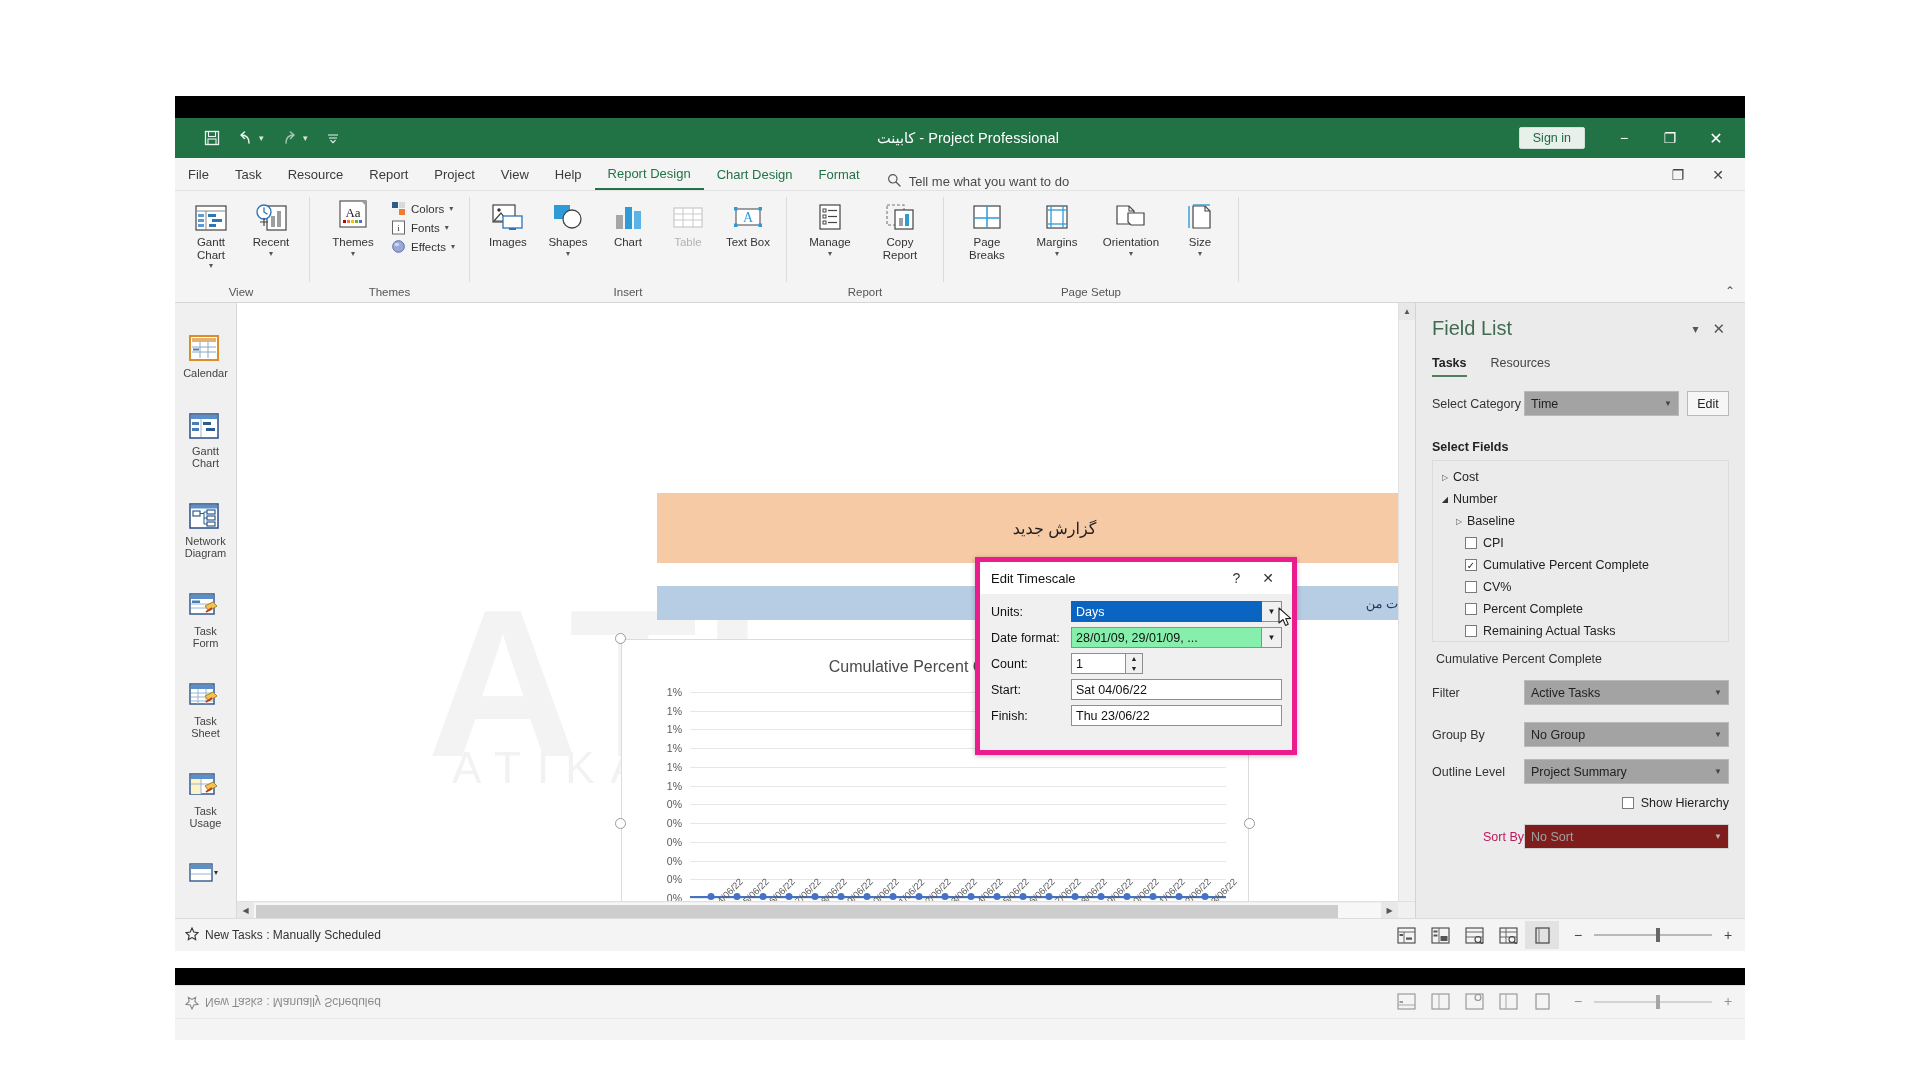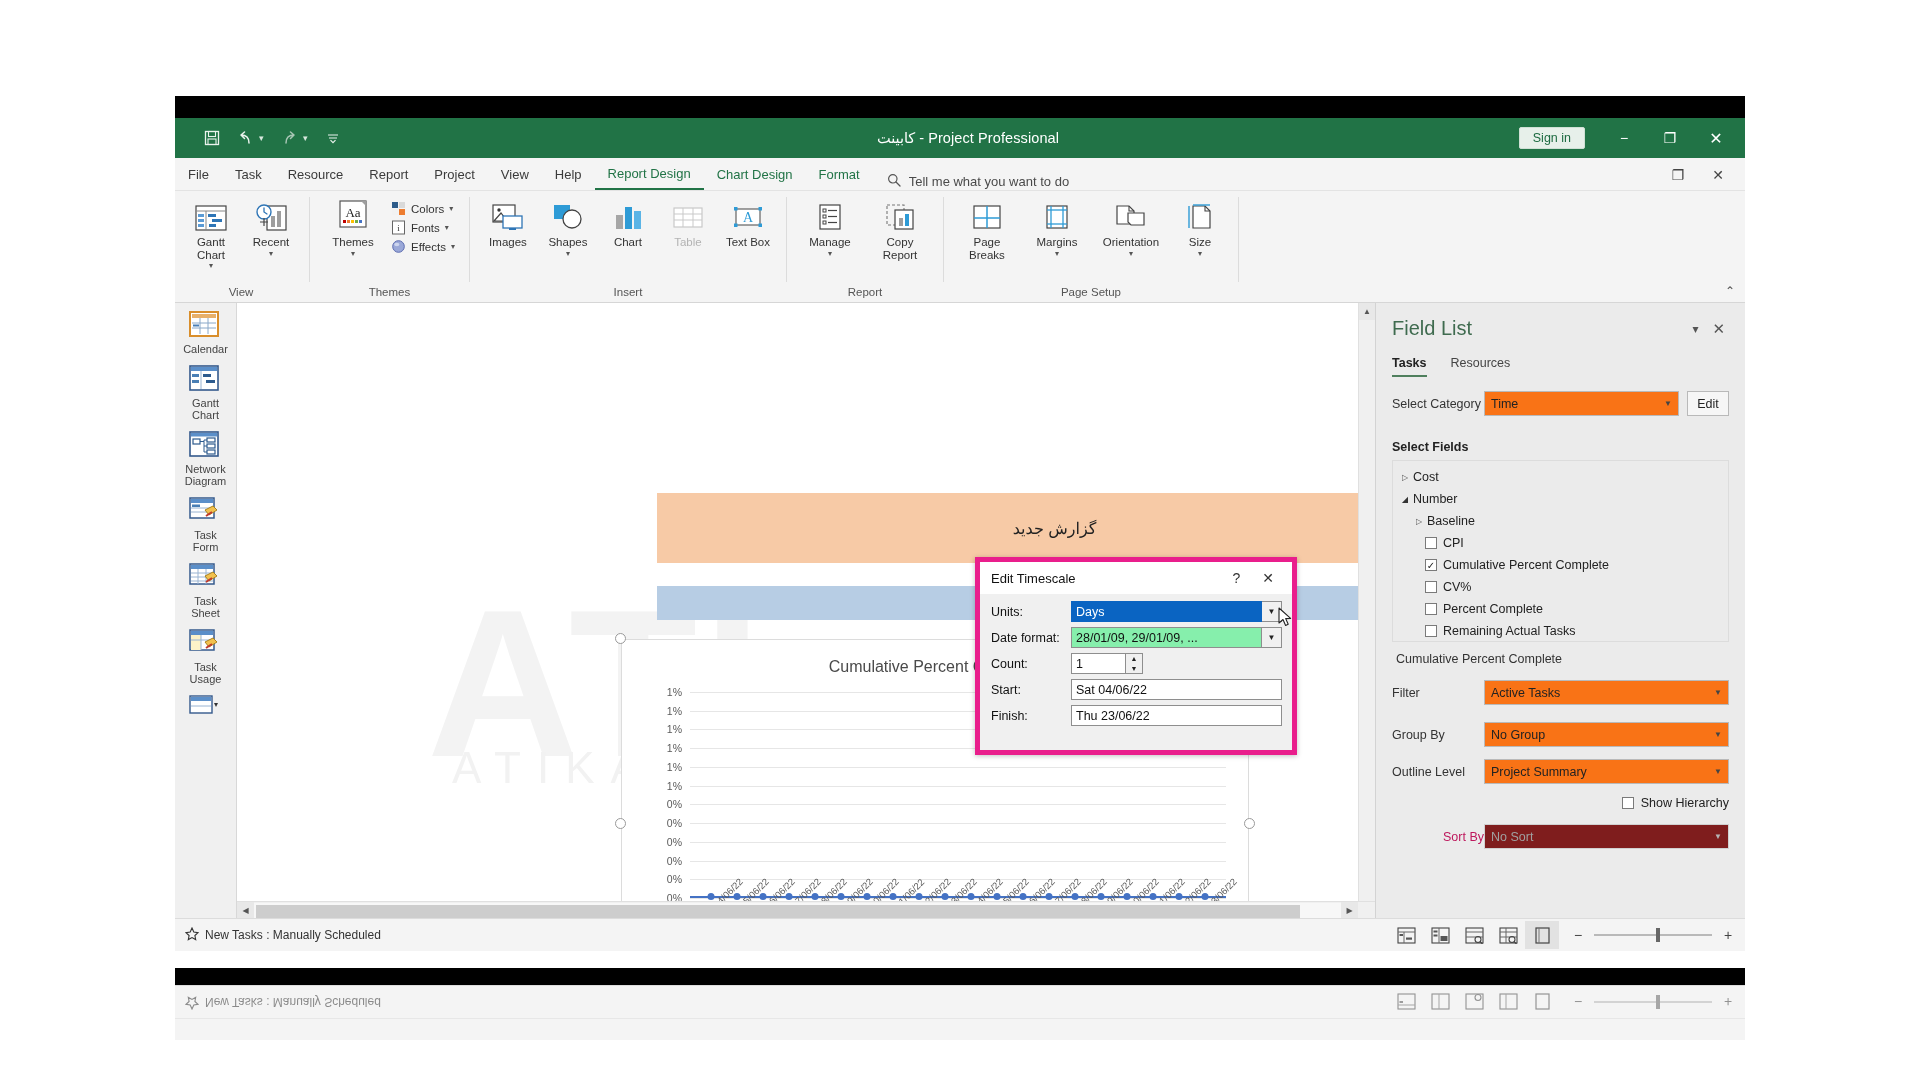--- a/index.html
+++ b/index.html
@@ -86,21 +86,21 @@
   .ribbon-collapse { position:absolute; right:10px; bottom:4px; color:#555; font-size:12px; }
 
   
   .workarea { position:relative; height:615px; display:flex; background:#fff; }
 
   
   .viewbar {
     width:62px; background:#f0f0f0; border-right:1px solid #d8d8d8;
     display:flex; flex-direction:column; align-items:center; padding-top:8px;
   }
-  .viewitem { width:62px; display:flex; flex-direction:column; align-items:center; margin-bottom:9px; }
+  .viewitem { width:62px; display:flex; flex-direction:column; align-items:center; margin-bottom:9px;margin-top:24px; }
   .viewitem .vi { width:34px; height:30px; position:relative; }
   .viewitem .vlbl { font-size:11px; color:#444; text-align:center; line-height:12.5px; margin-top:2px; }
 
   
   .canvas { flex:1; position:relative; background:#fff; overflow:hidden; }
   .canvas-scroll-v {
     position:absolute; right:0; top:0; width:17px; height:100%; background:#f0f0f0;
     border-left:1px solid #e0e0e0; display:flex; flex-direction:column; justify-content:space-between;
   }
   .sb-arrow { height:17px; display:flex; align-items:center; justify-content:center; font-size:8px; color:#555; background:#e8e8e8; }
@@ -149,35 +149,35 @@
 
   
   .wm {
     position:absolute; left:190px; top:260px; font-size:210px; color:#f3f3f3;
     font-weight:bold; letter-spacing:6px; user-select:none; pointer-events:none; z-index:0;
   }
   .wm2 { position:absolute; left:215px; top:440px; font-size:44px; color:#f2f2f2; letter-spacing:16px; pointer-events:none; }
 
   
   .fieldlist {
-    width:370px; background:#ebebeb; border-left:1px solid #d3d3d3;
+    width:330px; background:#ebebeb; border-left:1px solid #d3d3d3;
     position:relative; padding:0 16px;
   }
   .fl-head { display:flex; align-items:center; padding-top:14px; }
   .fl-title { font-size:20px; color:#3f6b4f; }
   .fl-head-right { margin-left:auto; display:flex; align-items:center; gap:14px; padding-right:4px; }
   .fl-icon { color:#555; font-size:12px; }
   .fl-icon.x { font-size:15px; }
   .fl-tabs { display:flex; gap:24px; margin-top:16px; }
   .fl-tab { font-size:12.5px; color:#444; padding-bottom:5px; }
   .fl-tab.active { color:#222; font-weight:bold; border-bottom:2.5px solid #4f7f5d; }
   .fl-row { display:flex; align-items:center; margin-top:14px; }
   .fl-lbl { font-size:12.5px; color:#333; width:92px; }
   .fl-select {
-    flex:1; height:25px; background:#f97316; border:1px solid #b9b9b9;
+    flex:1; height:25px; background:#a3a3a3; border:1px solid #b9b9b9;
     display:flex; align-items:center; padding:0 6px; font-size:12.5px; color:#222;
   }
   .fl-select .cdn { margin-left:auto; font-size:8px; color:#444; }
   .fl-select.dis { background:#7f1d1d; border:1px solid #d0d0d0; color:#a0a0a0; }
   .fl-select.dis .cdn { color:#b5b5b5; }
   .fl-btn {
     margin-left:8px; width:42px; height:25px; background:#f6f6f6; border:1px solid #b9b9b9;
     display:flex; align-items:center; justify-content:center; font-size:12.5px; color:#222;
   }
   .fl-section { font-size:12.5px; color:#222; font-weight:bold; margin-top:24px; }

